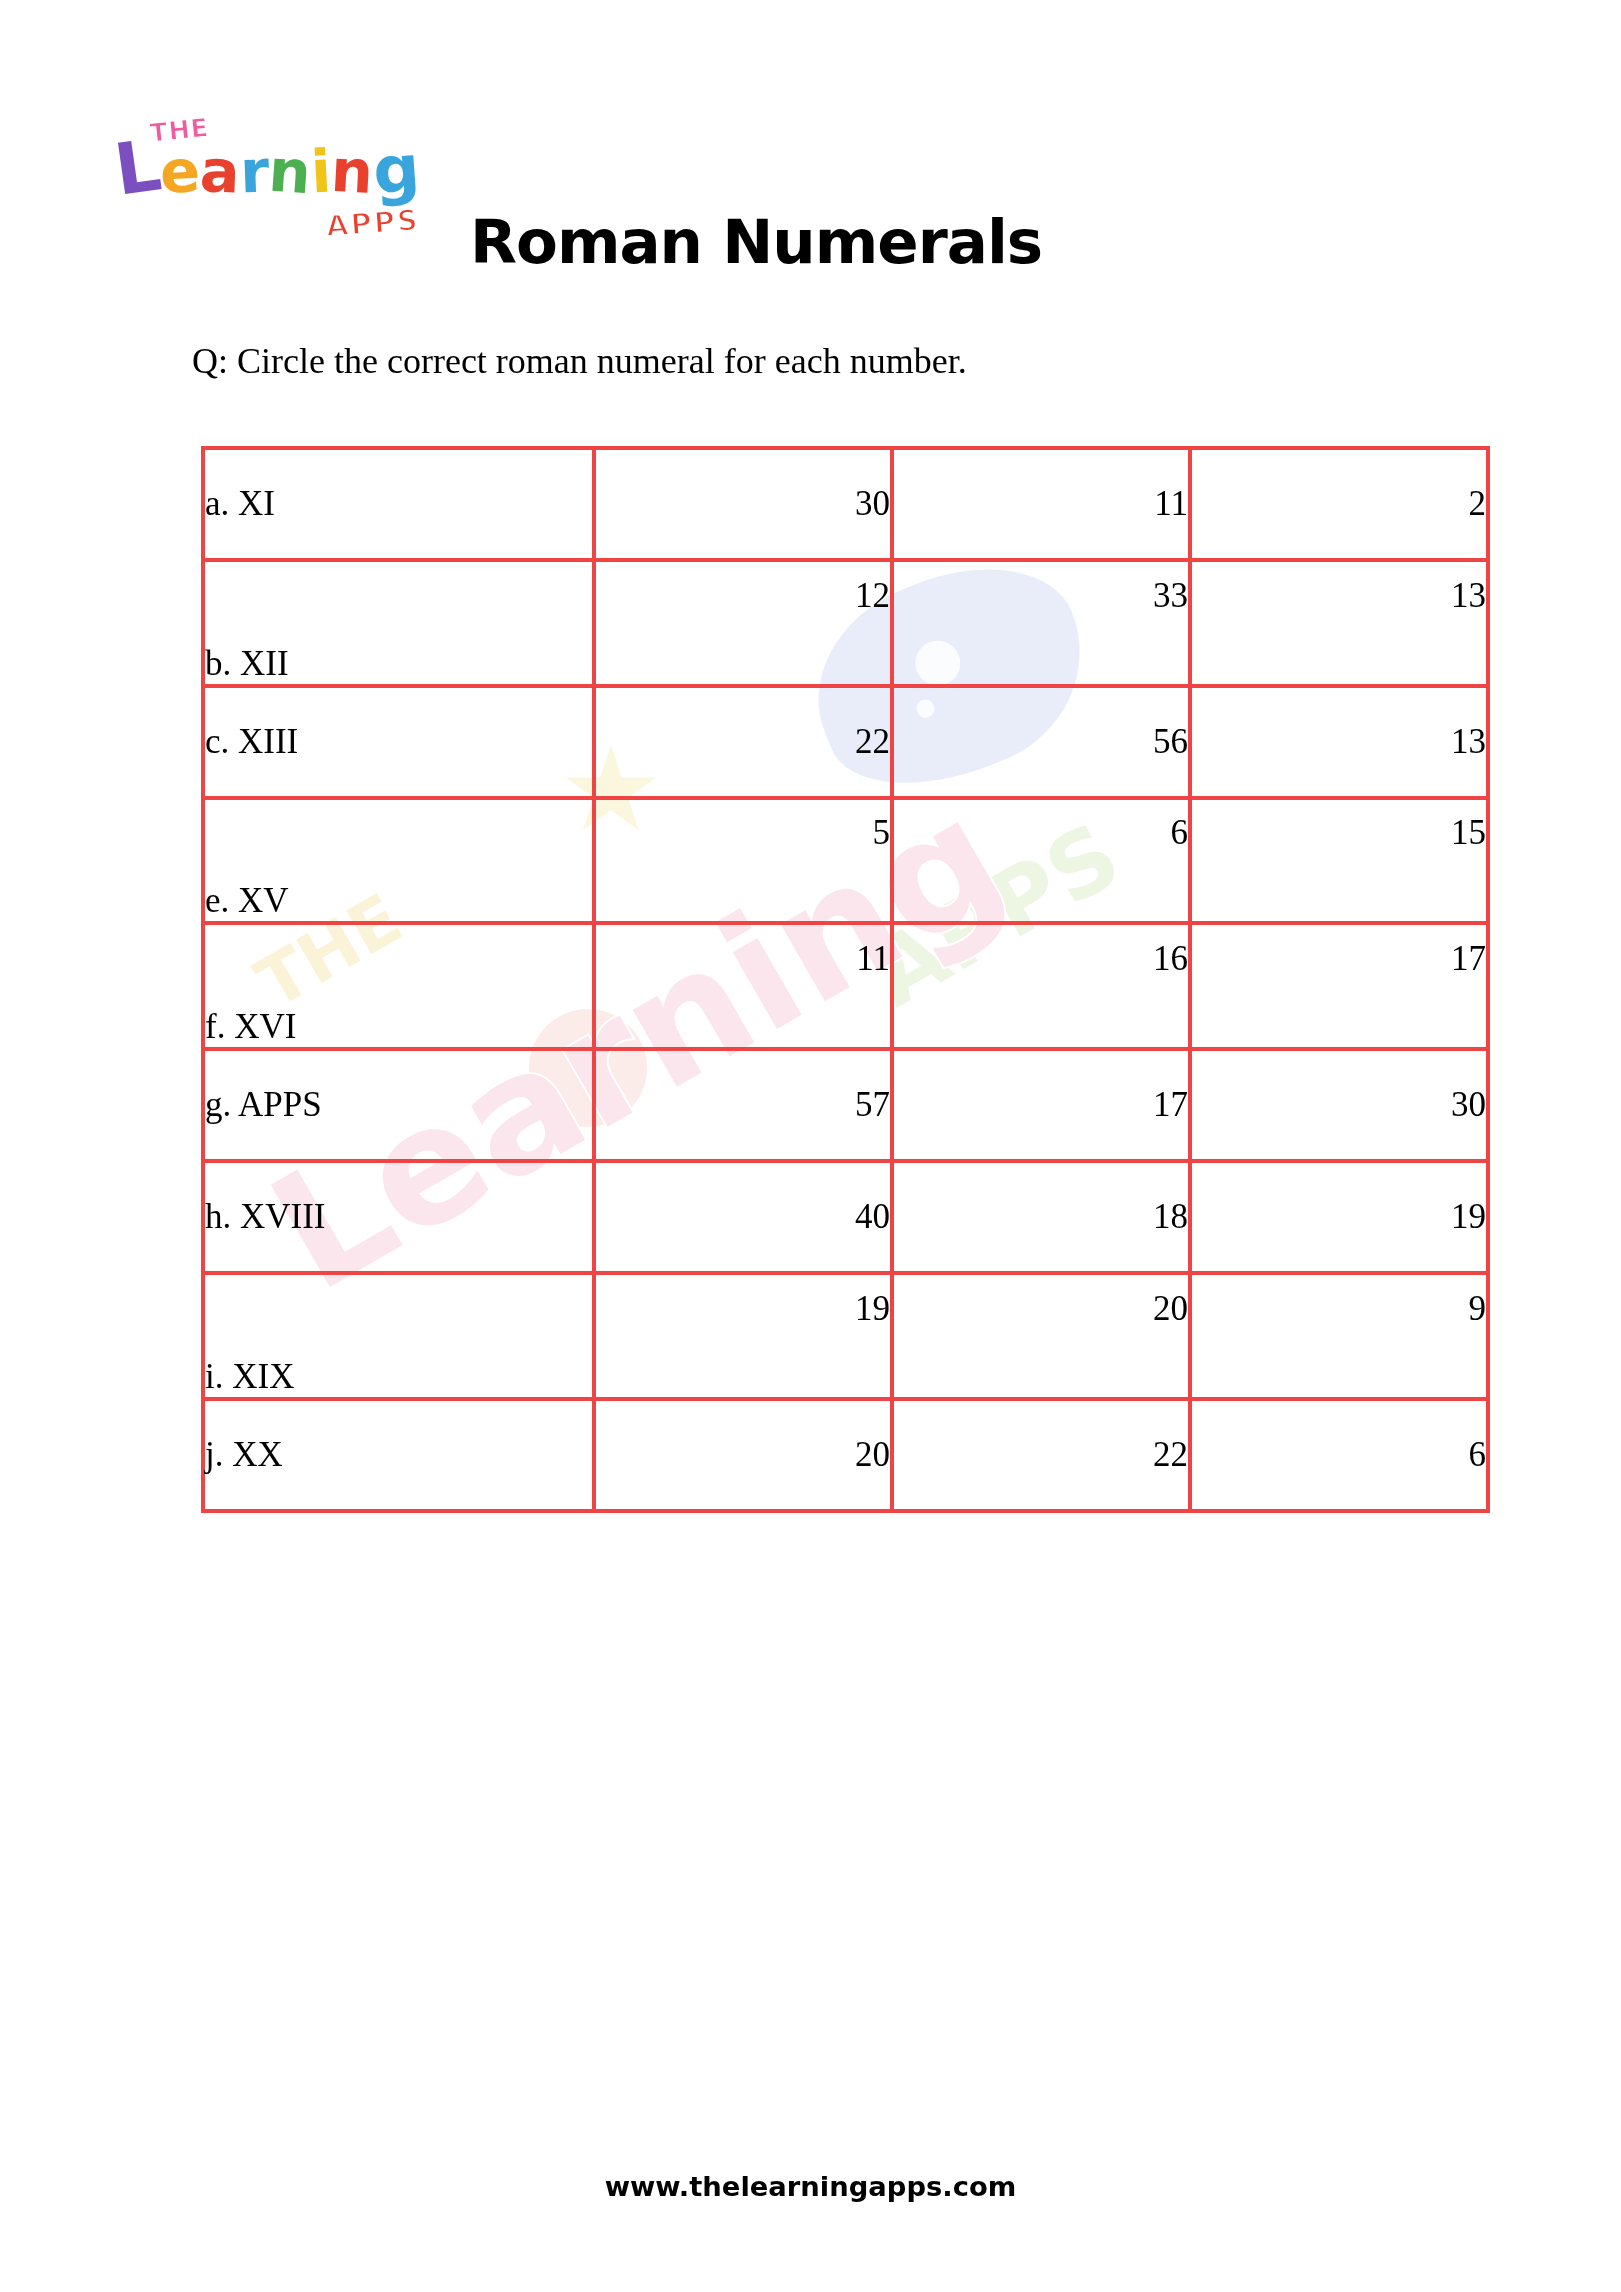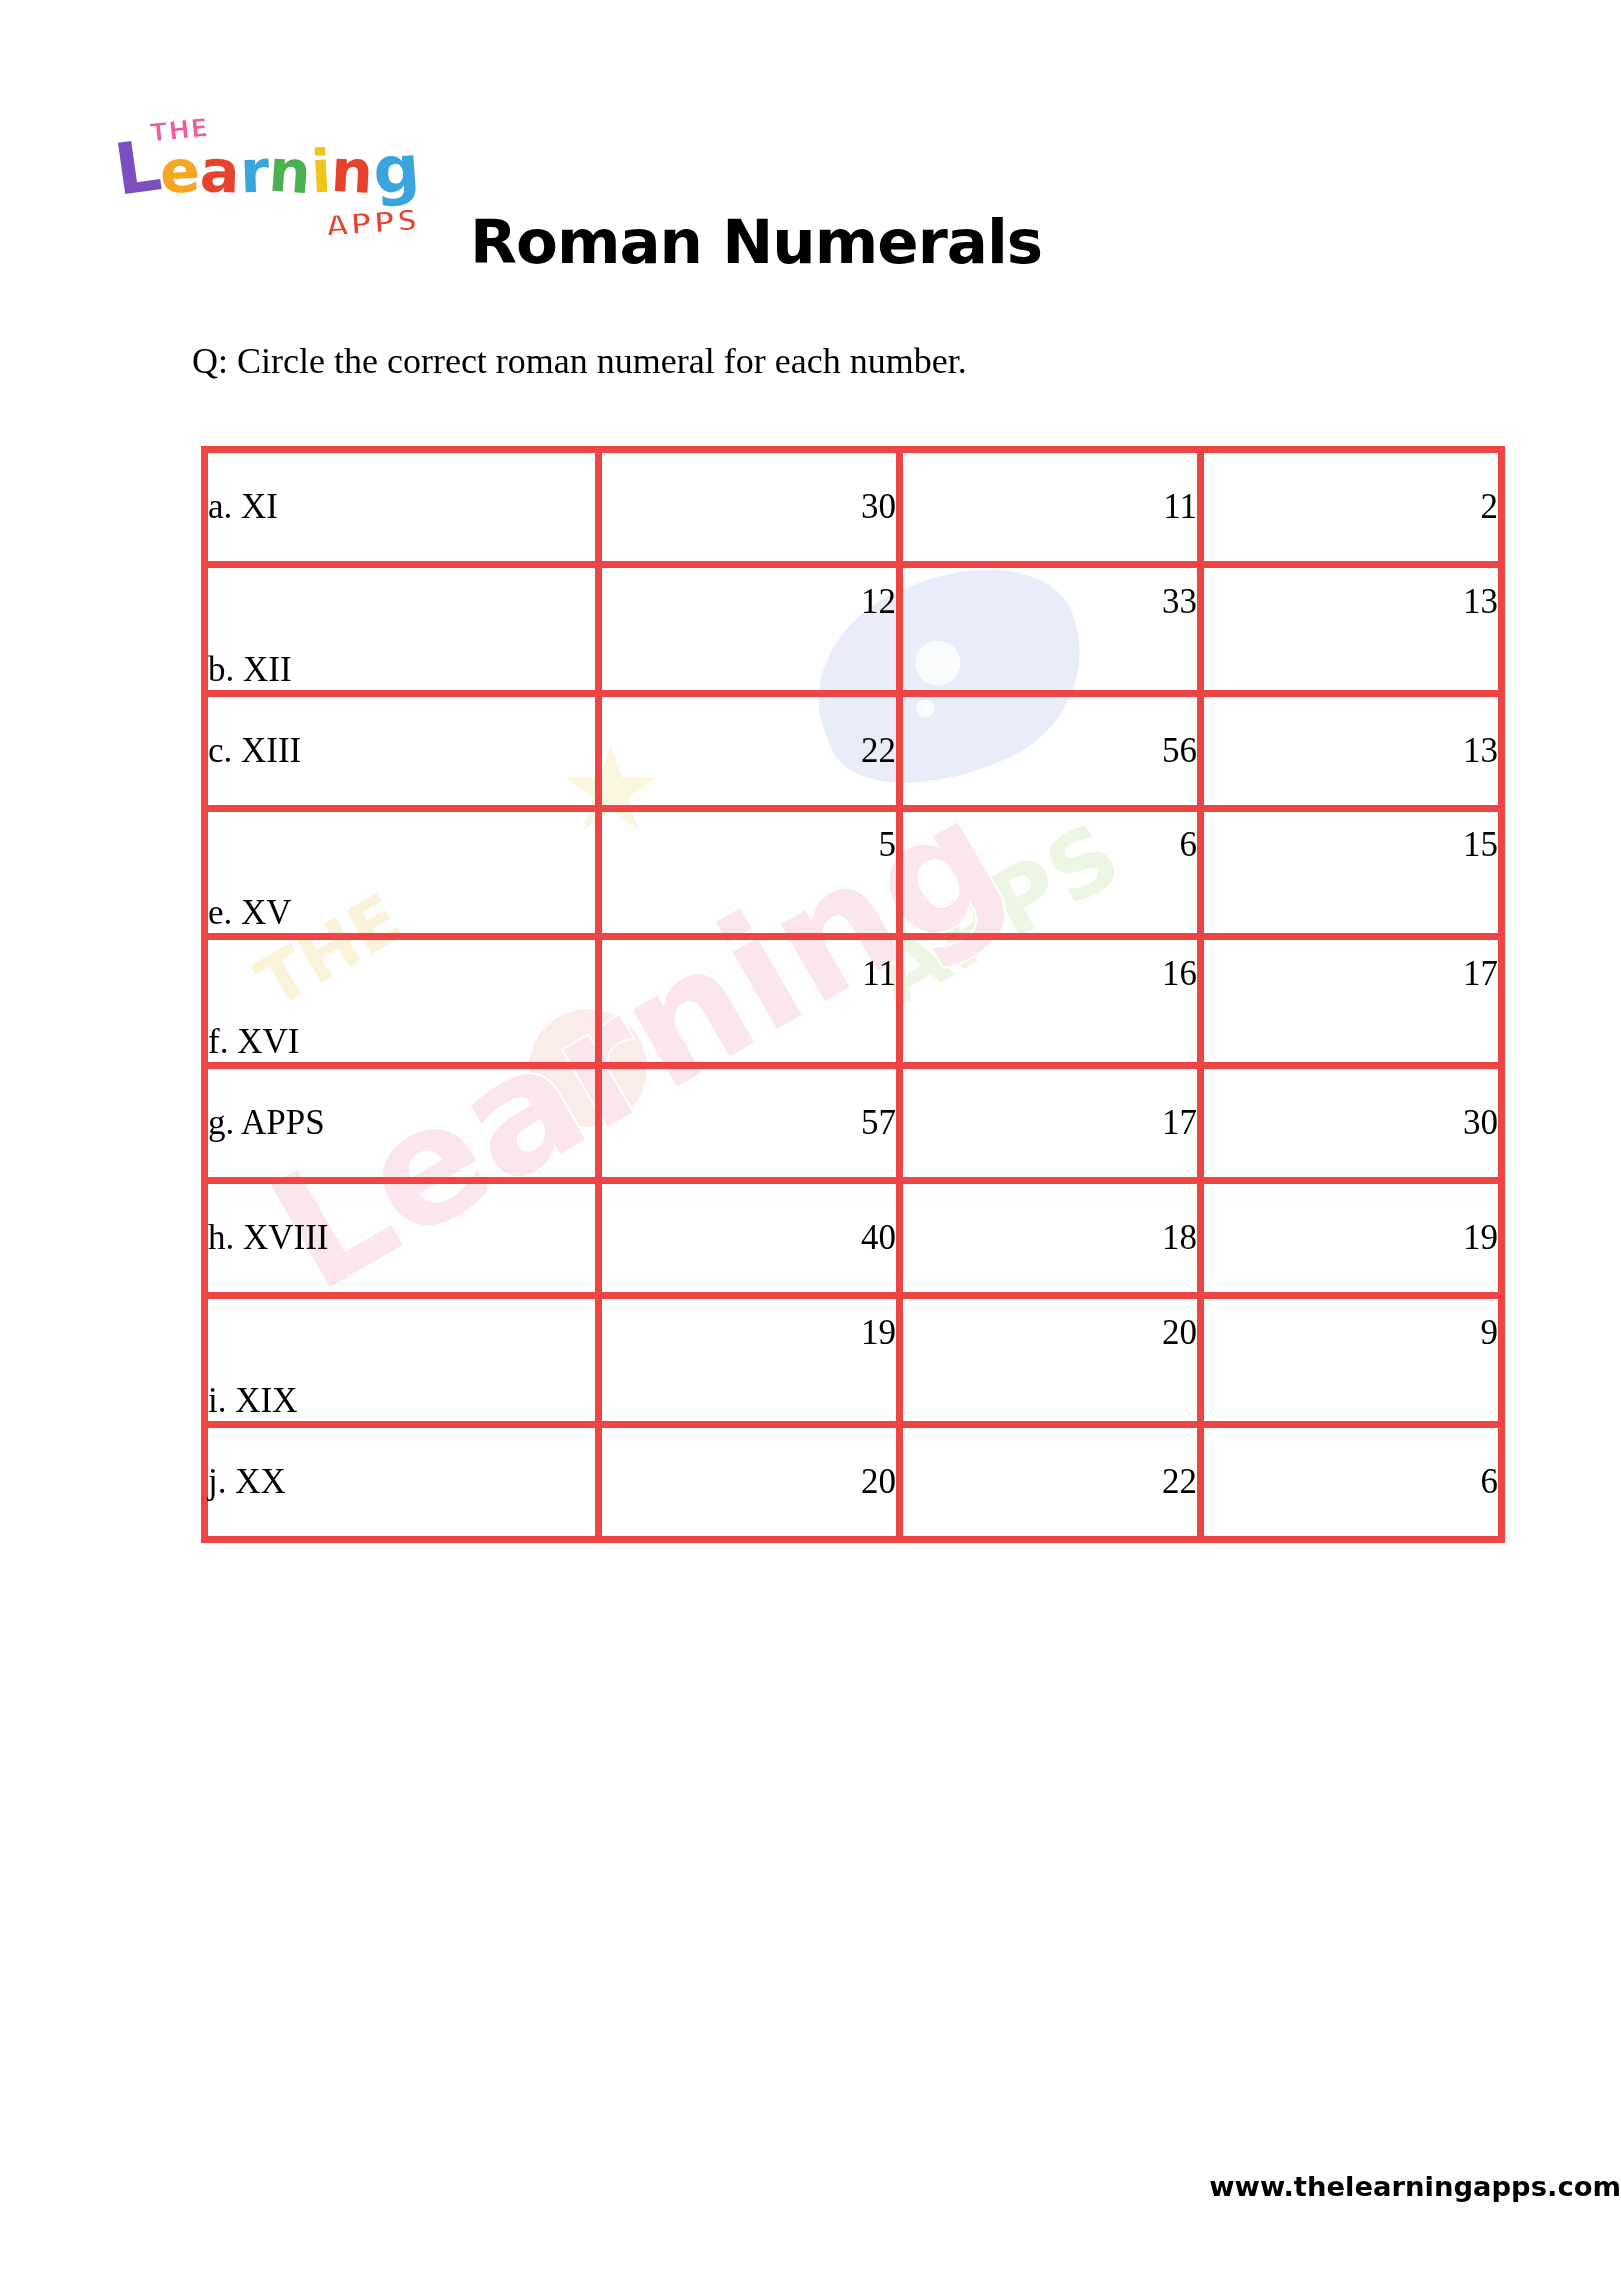--- a/index.html
+++ b/index.html
@@ -115,21 +115,21 @@
     left: 201px;
     top: 446px;
     width: 1269px;
   }
   table.worksheet {
     border-collapse: collapse;
     width: 1269px;
     table-layout: fixed;
   }
   table.worksheet td {
-    border: 7px solid #ef4444;
+    border: 4px solid #ef4444;
     height: 108px;
     font-size: 35px;
     padding: 0;
     position: relative;
   }
   td.label-cell {
     width: 387px;
     text-align: left;
     padding-left: 21.6px;
     vertical-align: bottom;
@@ -226,21 +226,21 @@
   }
 
   .content-layer { position: relative; z-index: 2; }
 
   
   .footer {
     position: absolute;
     left: 0;
     top: 2171px;
     width: 1621px;
-    text-align: right;
+    text-align: center;
     font-family: "DejaVu Sans", sans-serif;
     font-weight: bold;
     font-size: 27.4px;
     color: #000;
   }
 </style>
 </head>
 <body>
 
 <div class="page">

